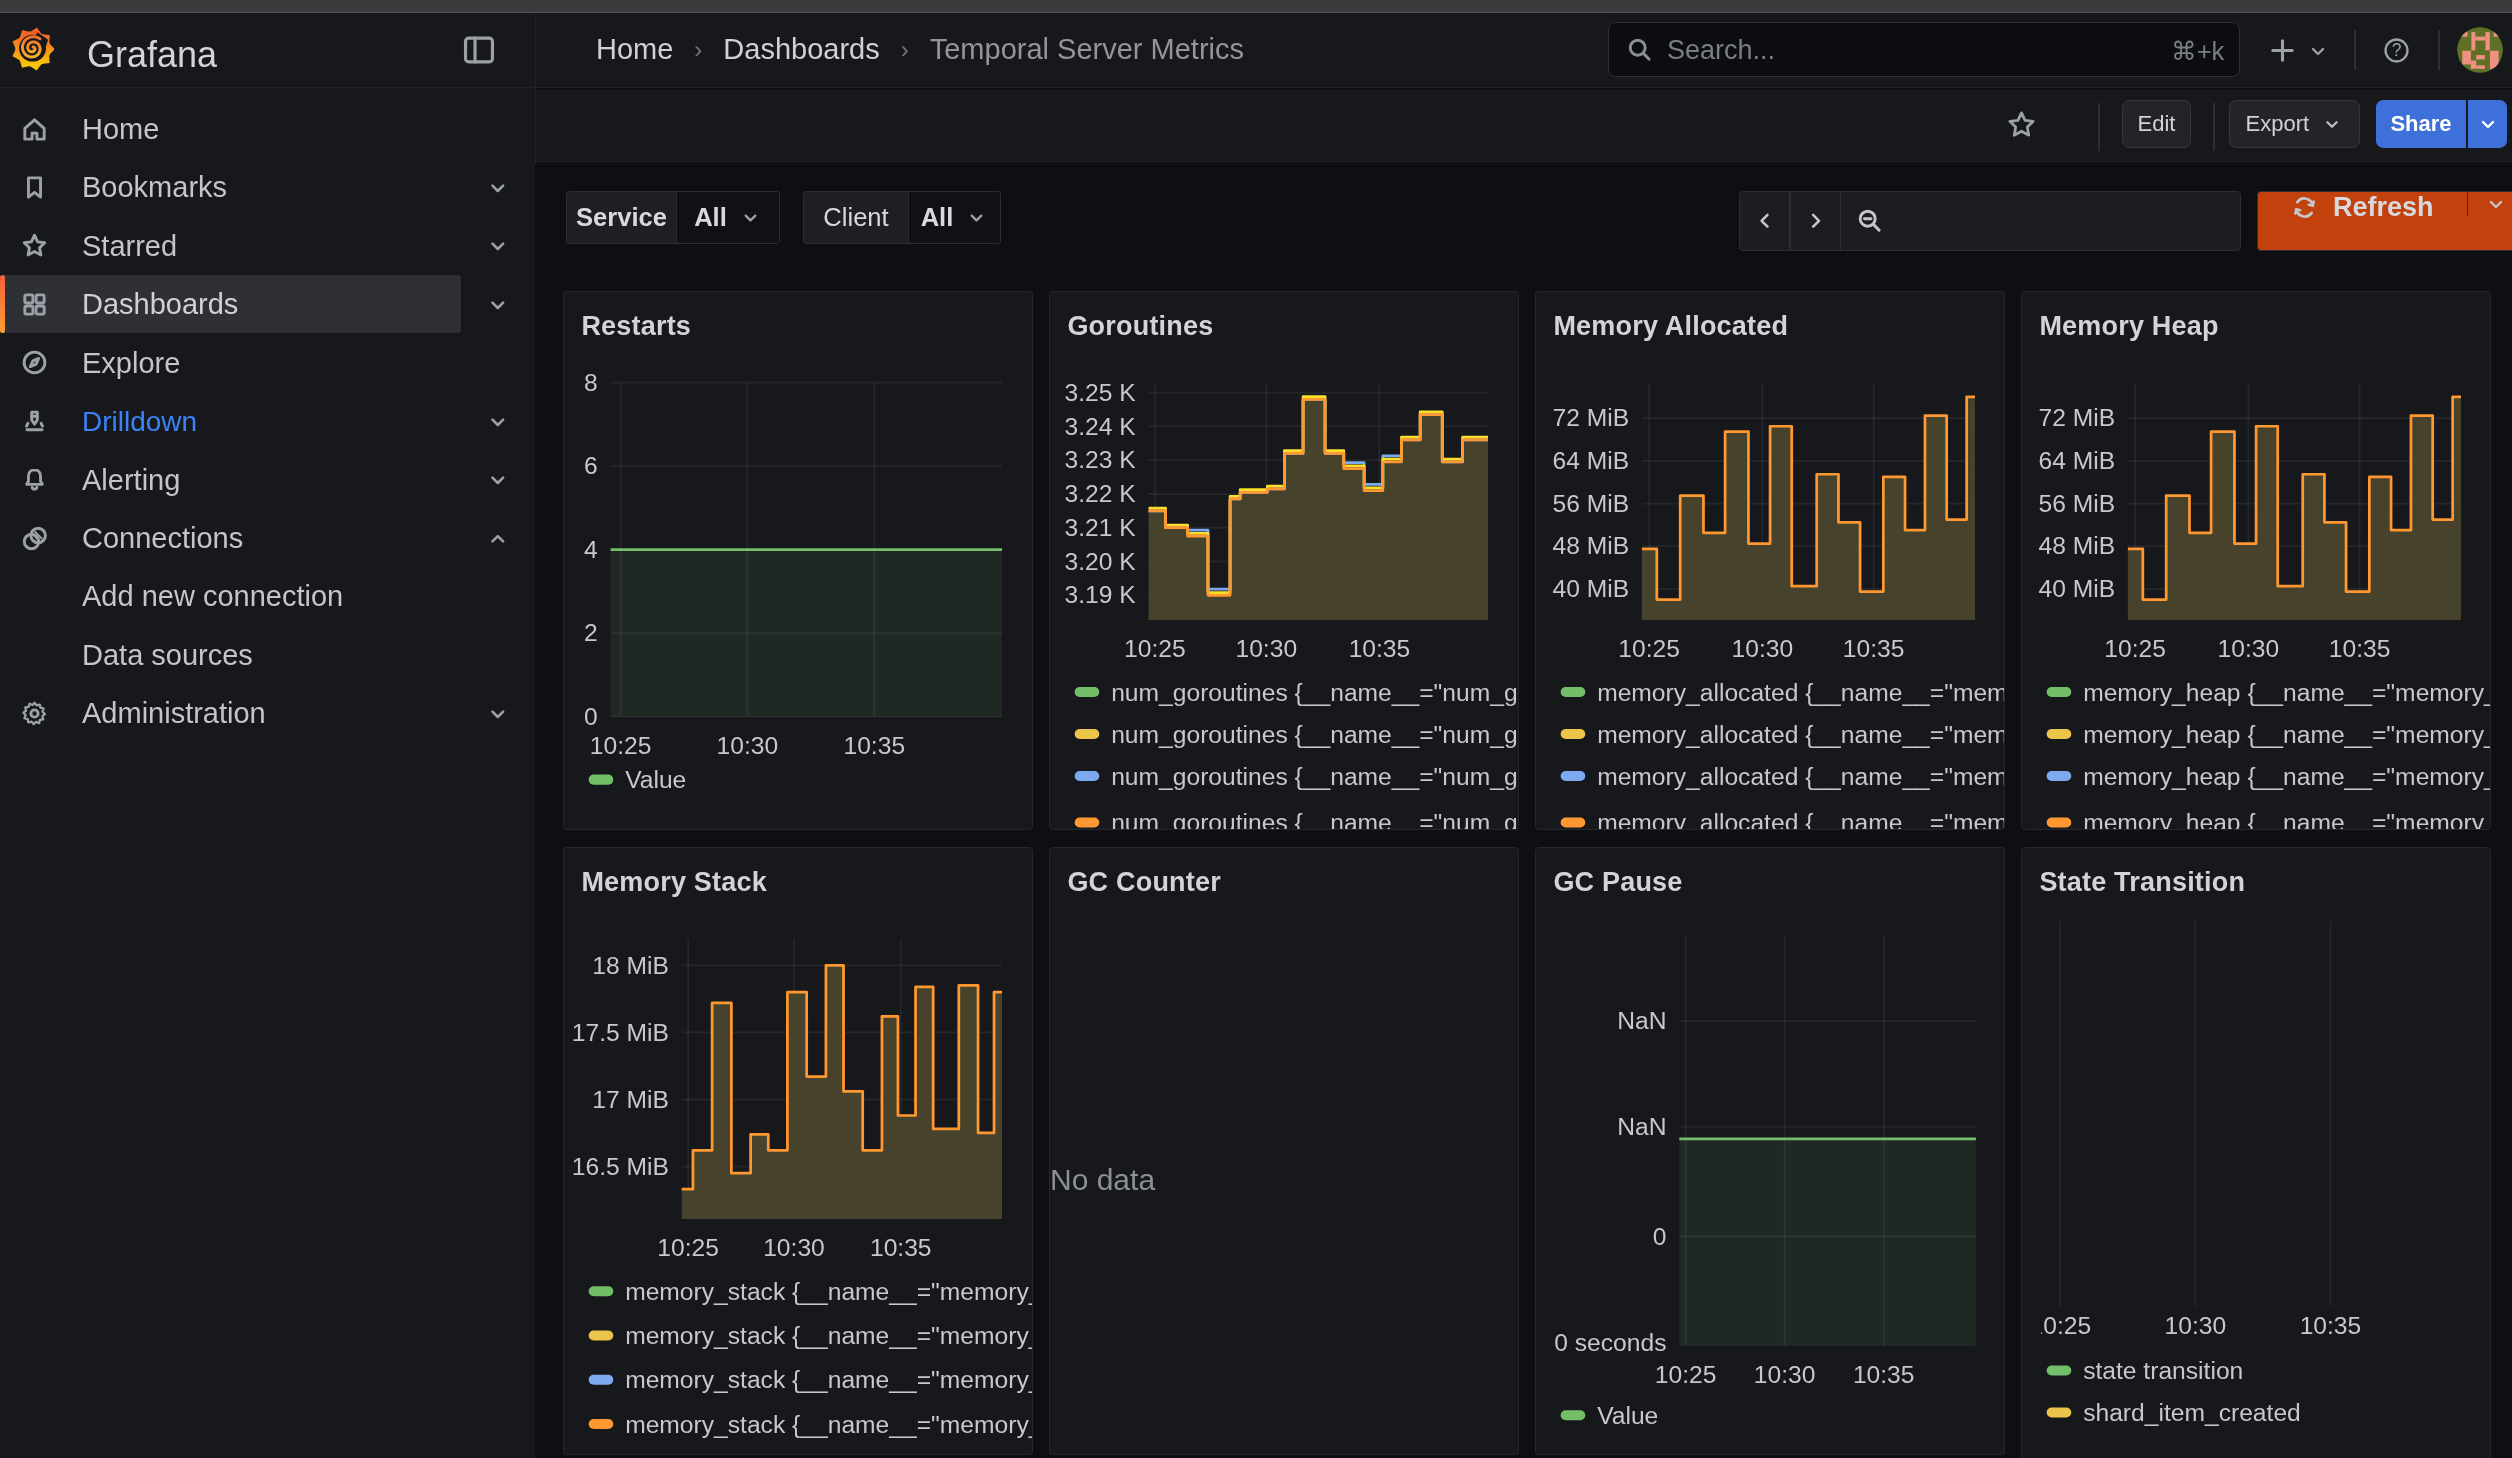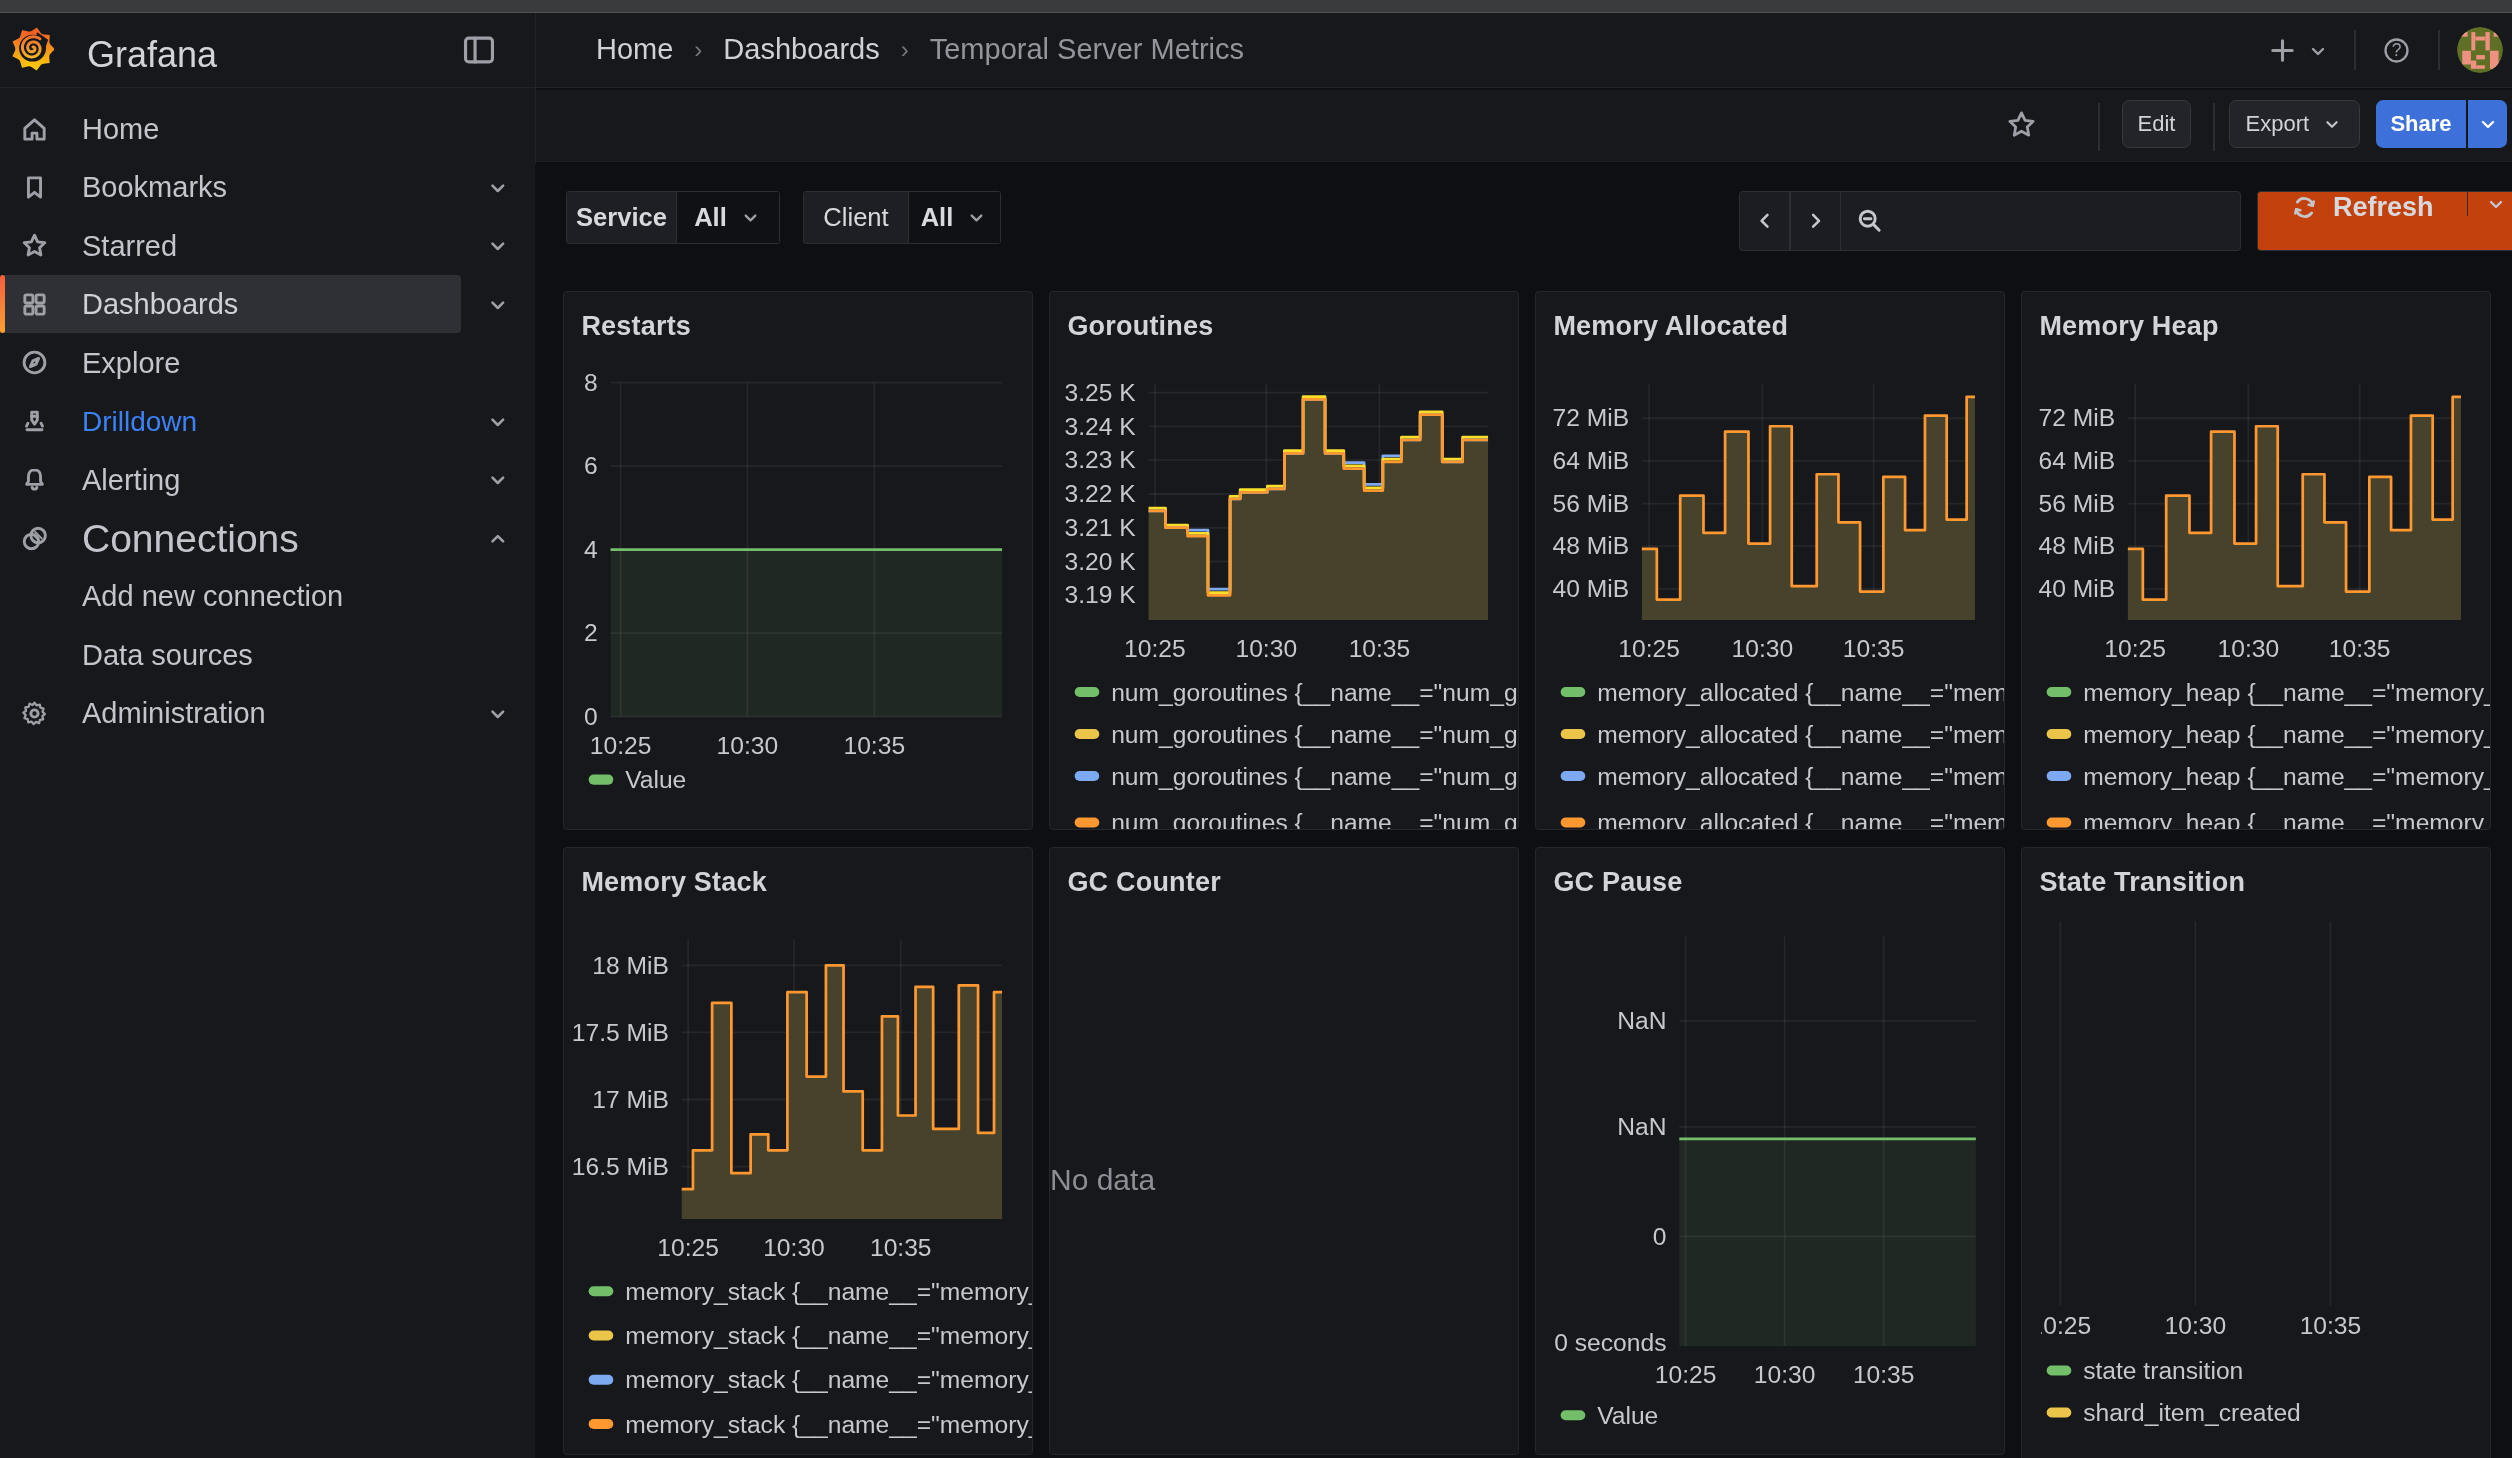--- a/index.html
+++ b/index.html
@@ -37,20 +37,28 @@
       </svg></div>
 
   <div style="position:absolute;left:596px;top:0;height:100%;display:flex;align-items:center;gap:21px;font-size:29px">
     <span style="color:#d0d1d6">Home</span>
       <span style="color:#74767d;font-size:24px">›</span>
     <span style="color:#d0d1d6">Dashboards</span>
       <span style="color:#74767d;font-size:24px">›</span>
     <span style="color:#94959c">Temporal Server Metrics</span>
   </div>
 
+  <div style="position:absolute;left:1608px;top:9px;width:632px;height:55px;background:#0c0d10;border:1.8px solid #2f3136;border-radius:7.3px">
+    <div style="position:absolute;left:15.5px;top:12px"><svg width="29" height="29" viewBox="0 0 24 24" fill="none" stroke="#8c8e95" stroke-width="2.4" stroke-linecap="round" stroke-linejoin="round">
+          <circle cx="10.5" cy="10.5" r="6.2"></circle>
+          <path d="M15.2 15.2 L20 20"></path>
+        </svg></div>
+    <div style="position:absolute;left:58px;top:12px;font-size:27px;color:#7c7e86">Search...</div>
+    <div style="position:absolute;right:14.6px;top:13.7px;font-size:25.6px;color:#7c7e86">⌘+k</div>
+  </div>
   <div style="position:absolute;left:2267px;top:22px"><svg width="31" height="31" viewBox="0 0 24 24" fill="none" stroke="#9ea0a8" stroke-width="2.4" stroke-linecap="round" stroke-linejoin="round">
         <path d="M12 4.5 V19.5 M4.5 12 H19.5"></path>
       </svg></div>
   <div style="position:absolute;left:2306px;top:26.5px"><svg width="24" height="24" viewBox="0 0 24 24" fill="none" stroke="#9ea0a8" stroke-width="2.4" stroke-linecap="round" stroke-linejoin="round">
         <path d="M7 10 L12 15 L17 10"></path>
       </svg></div>
   <div class="vdiv" style="left:2354px;top:17.4px;height:40px"></div>
   <div style="position:absolute;left:2381px;top:22px"><svg width="31" height="31" viewBox="0 0 24 24" fill="none" stroke="#9ea0a8" stroke-width="1.8" stroke-linecap="round" stroke-linejoin="round">
         <circle cx="12" cy="12" r="8.5"></circle>
         <text x="12" y="16" text-anchor="middle" font-size="13.5" fill="#9ea0a8" stroke="none" font-family="Liberation Sans">?</text>
@@ -150,21 +158,21 @@
     <div style="position:absolute;left:82px;top:375px;font-size:29px;line-height:35px;color:#c4c5cc">Alerting</div>
     <div style="position:absolute;left:485px;top:379px"><svg width="25.6" height="25.6" viewBox="0 0 24 24" fill="none" stroke="#9ea0a8" stroke-width="2.4" stroke-linecap="round" stroke-linejoin="round">
         <path d="M7 10 L12 15 L17 10"></path>
       </svg></div>
     <div style="position:absolute;left:20px;top:436px;width:29px;height:29px"><svg width="29" height="29" viewBox="0 0 24 24" fill="none" stroke="#9ea0a8" stroke-width="2.4" stroke-linecap="round" stroke-linejoin="round">
         <circle cx="9.5" cy="14.5" r="6"></circle>
         <circle cx="15" cy="9.5" r="6"></circle>
         <path d="M12.6 6.6 L17.9 11.9" stroke-width="1.7"></path>
         <path d="M11.7 9.5 L15 12.8" stroke-width="1.7"></path>
       </svg></div>
-    <div style="position:absolute;left:82px;top:433px;font-size:39px;line-height:35px;color:#c4c5cc">Connections</div>
+    <div style="position:absolute;left:82px;top:433px;font-size:29px;line-height:35px;color:#c4c5cc">Connections</div>
     <div style="position:absolute;left:485px;top:438px"><svg width="25.6" height="25.6" viewBox="0 0 24 24" fill="none" stroke="#9ea0a8" stroke-width="2.4" stroke-linecap="round" stroke-linejoin="round">
         <path d="M7 14.5 L12 9.5 L17 14.5"></path>
       </svg></div>
     <div style="position:absolute;left:82px;top:491px;font-size:29px;line-height:35px;color:#c4c5cc">Add new connection</div>
     <div style="position:absolute;left:82px;top:550px;font-size:29px;line-height:35px;color:#c4c5cc">Data sources</div>
     <div style="position:absolute;left:20px;top:611px;width:29px;height:29px"><svg width="29" height="29" viewBox="0 0 24 24" fill="none" stroke="#9ea0a8" stroke-width="2.4" stroke-linecap="round" stroke-linejoin="round">
         <circle cx="12" cy="12" r="3"></circle>
         <path d="M12 3 L13.6 5.2 L16.4 4.6 L16.9 7.2 L19.5 7.9 L18.6 10.5 L20.6 12.4 L18.5 14.1 L19.2 16.8 L16.5 17.3 L15.8 20 L13.2 18.9 L11.2 20.8 L9.5 18.7 L6.8 19.3 L6.4 16.6 L3.7 15.9 L4.7 13.3 L2.8 11.3 L5 9.7 L4.4 7 L7.1 6.6 L7.9 3.9 L10.4 5 Z" stroke-width="1.9"></path>
       </svg></div>
     <div style="position:absolute;left:82px;top:608px;font-size:29px;line-height:35px;color:#c4c5cc">Administration</div>

